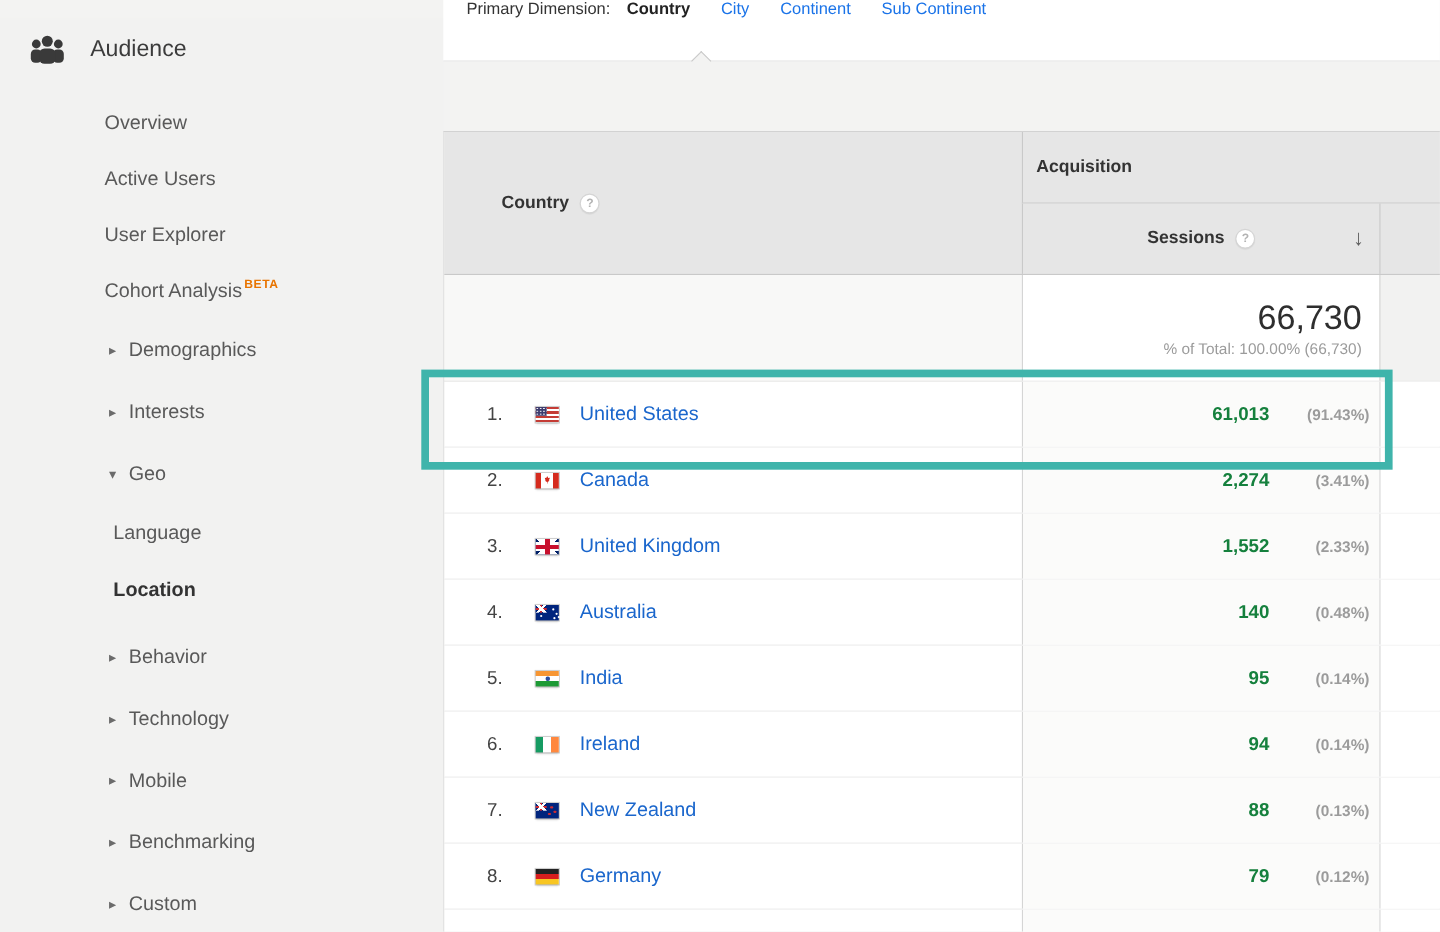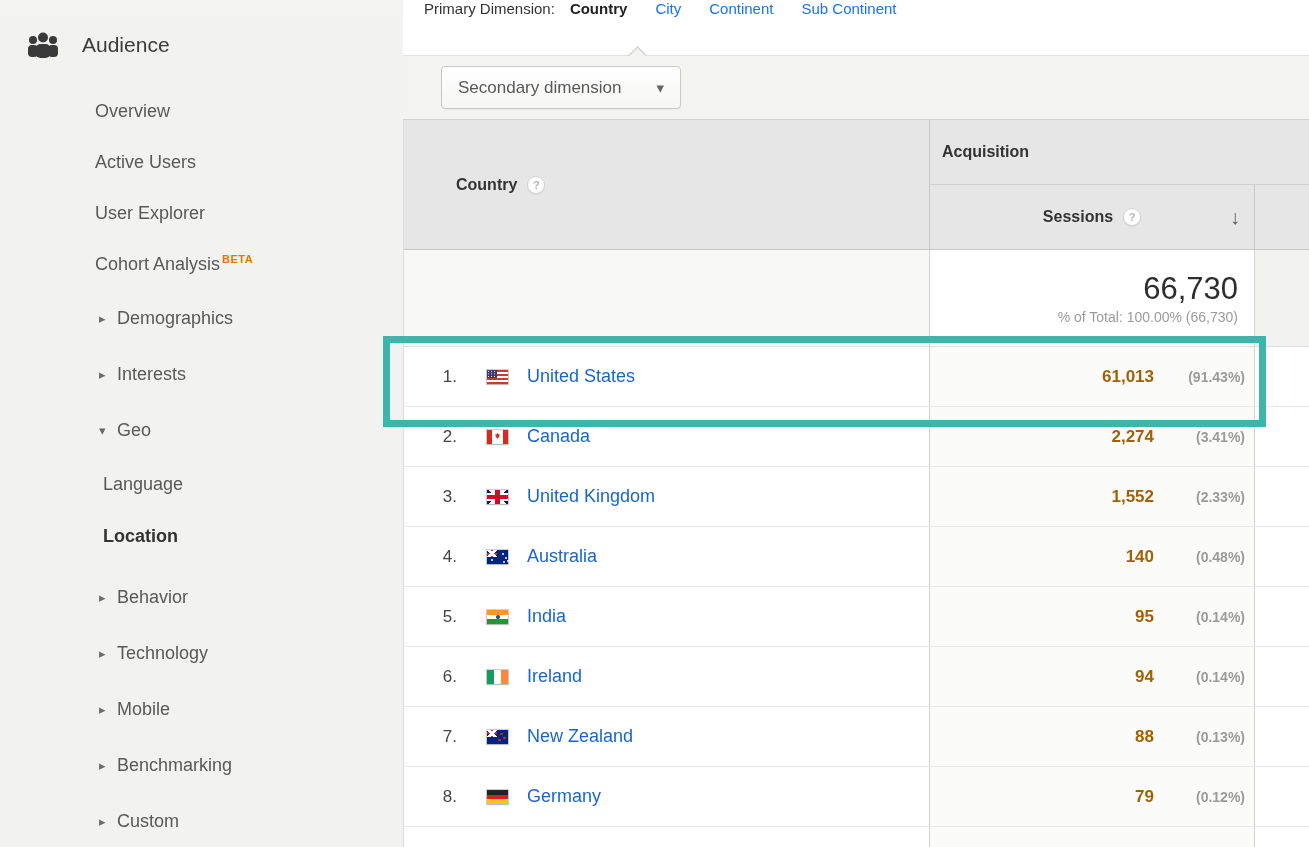--- a/index.html
+++ b/index.html
@@ -61,21 +61,21 @@
   .tot-sessions { background:#fff; border-left:1px solid #d5d5d5; display:flex; flex-direction:column; justify-content:center; align-items:flex-end; padding-right:16px; }
   .tot-third { background:#f2f2f1; border-left:1px solid #d5d5d5; }
   .tot-value { font-size:31px; color:#2e2e2e; line-height:34px; }
   .tot-summary { font-size:14px; color:#9b9b9b; margin-top:3px; }
 
   .t-row { height:60px; border-bottom:1px solid #e8e8e8; background:#fff; }
   .cell-country { display:flex; align-items:center; padding-left:31px; }
   .rank { width:22px; text-align:right; font-size:17px; color:#444; }
   .country-link { margin-left:19px; font-size:18px; color:#1a66cc; cursor:pointer; }
   .cell-sessions { border-left:1px solid #d5d5d5; background:#fbfbfa; display:flex; align-items:center; }
-  .sess-value { flex:1; text-align:right; font-weight:bold; font-size:17px; color:#a16207; }
+  .sess-value { flex:1; text-align:right; font-weight:bold; font-size:17px; color:#15803d; }
   .sess-percent { width:100px; text-align:right; font-weight:bold; font-size:14px; color:#9b9b9b; padding-right:9px; }
   .cell-third { border-left:1px solid #d5d5d5; background:#fff; }
   .partial-row { height:20px; background:#fff; }
 
   
   .flag { width:21px; height:14px; margin-left:30px; position:relative; flex:none; box-shadow:0 0 0 1px rgba(0,0,0,.18), 0 1px 2px rgba(0,0,0,.15); }
   .flag[data-flag="us"] { background:repeating-linear-gradient(180deg,#c43c35 0 2px,#fff 2px 4px); }
   .flag[data-flag="us"]::before { content:""; position:absolute; left:0; top:0; width:10px; height:8px; background-color:#3c3b6e; background-image:radial-gradient(#fff 25%, transparent 30%); background-size:3px 2.6px; }
   .flag[data-flag="ca"] { background:linear-gradient(90deg,#d52b1e 0 5px,#fff 5px 16px,#d52b1e 16px); }
   .flag[data-flag="ca"]::before { content:""; position:absolute; left:8px; top:3px; width:5px; height:7px; background:#d52b1e; clip-path:polygon(50% 0,68% 30%,100% 25%,78% 62%,92% 66%,55% 80%,55% 100%,45% 100%,45% 80%,8% 66%,22% 62%,0 25%,32% 30%); }
@@ -188,24 +188,20 @@
       <span class="pd-tabs" id="pd-tabs">
           <span class="pd-tab active">Country</span>
           <span class="pd-tab">City</span>
           <span class="pd-tab">Continent</span>
           <span class="pd-tab">Sub Continent</span>
         </span>
     </div>
 
     <div class="sd-strip">
       <span class="notch"></span>
-      <div class="sd-btn">
-        <span class="sd-btn-label">Secondary dimension</span>
-        <span class="caret-icon"></span>
-      </div>
     </div>
 
     <div class="report-table">
 
       <div class="grid-row thead">
         <div class="hc hc-country">
           <span>Country</span>
           <span class="help-icon"></span>
         </div>
         <div class="hc hc-acq">

